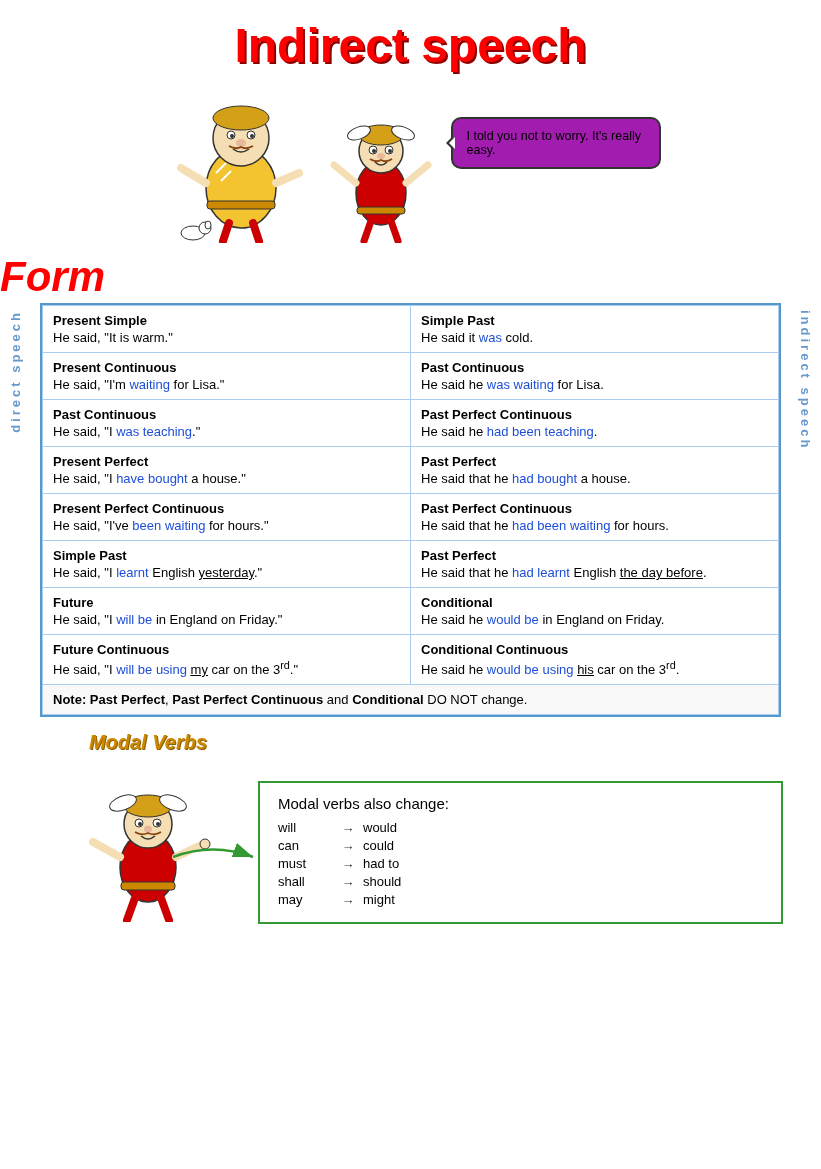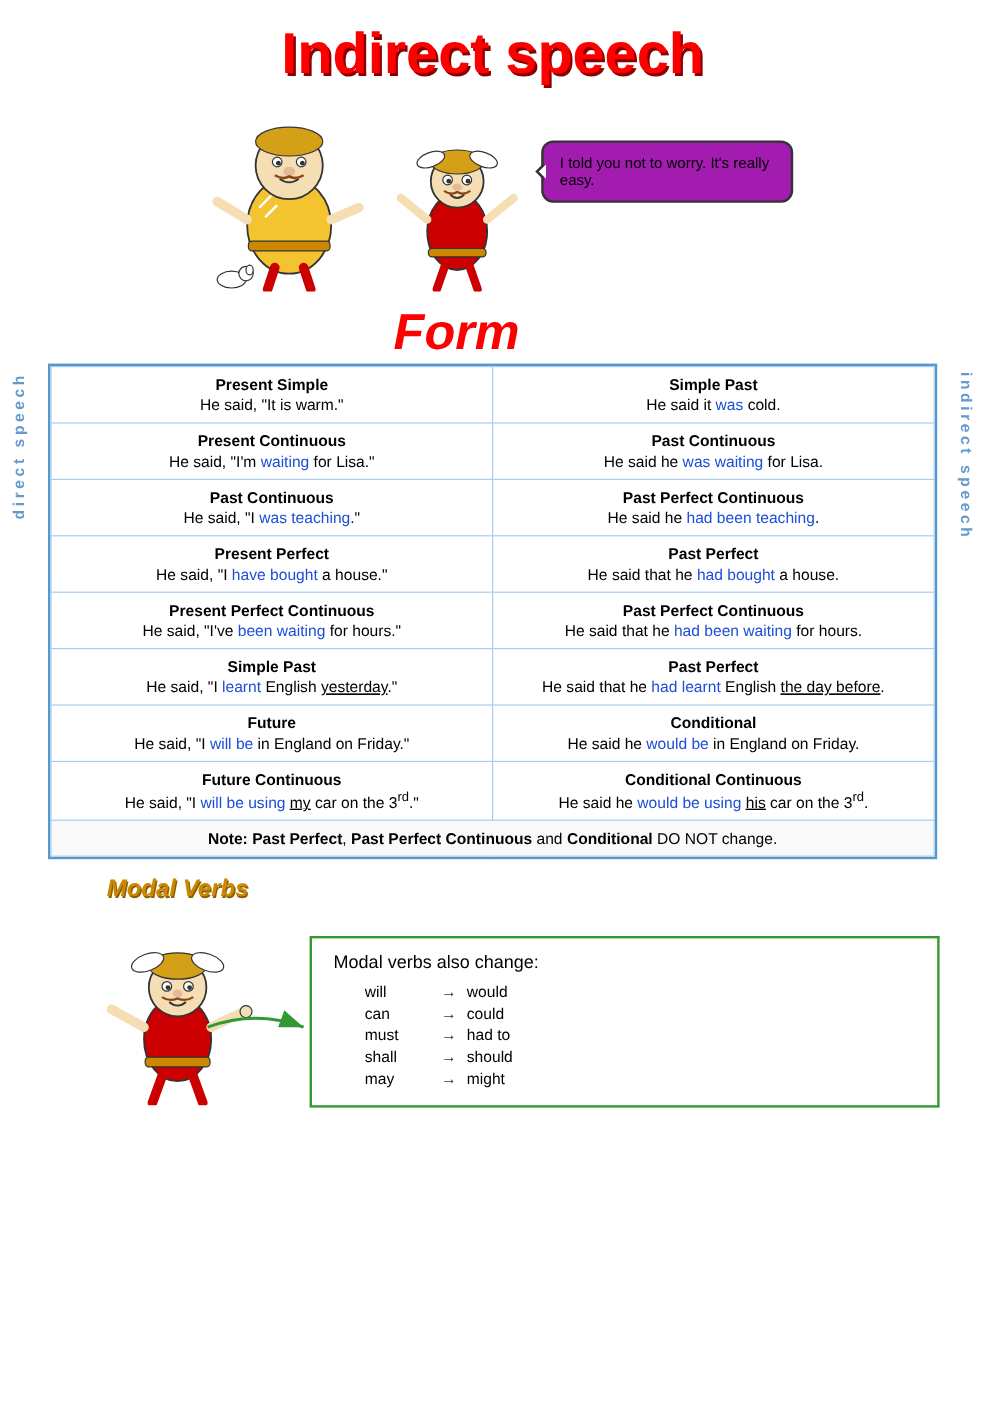--- a/index.html
+++ b/index.html
@@ -78,38 +78,37 @@
       position: absolute;
       left: -10px;
       top: 50%;
       transform: translateY(-50%);
       border: 6px solid transparent;
       border-right-color: white;
     }
 
     
     .form-label {
-      text-align: center;
+      text-align: left;
       padding-right: 60px;
       margin-bottom: 2px;
     }
     .form-label span {
       font-size: 42px;
       font-weight: bold;
       color: red;
       font-family: Arial Black, Arial, sans-serif;
       font-style: italic;
     }
 
     
     .table-wrapper {
       margin: 0 40px;
       border: 2px solid #5599cc;
       position: relative;
-      text-align: center;
     }
 
     table.grammar-table {
       width: 100%;
       border-collapse: collapse;
     }
     table.grammar-table td {
       border: 1px solid #aaccee;
       padding: 7px 10px;
       vertical-align: top;
@@ -149,21 +148,20 @@
       margin-bottom: 8px;
     }
     .modal-row {
       display: flex;
       align-items: center;
       margin-bottom: 3px;
       font-size: 13px;
     }
     .modal-from {
       width: 55px;
-      margin-left: 26px;
     }
     .modal-arrow {
       width: 30px;
       text-align: center;
       color: #333;
     }
     .modal-to {
       width: 80px;
     }
     .modal-note {

